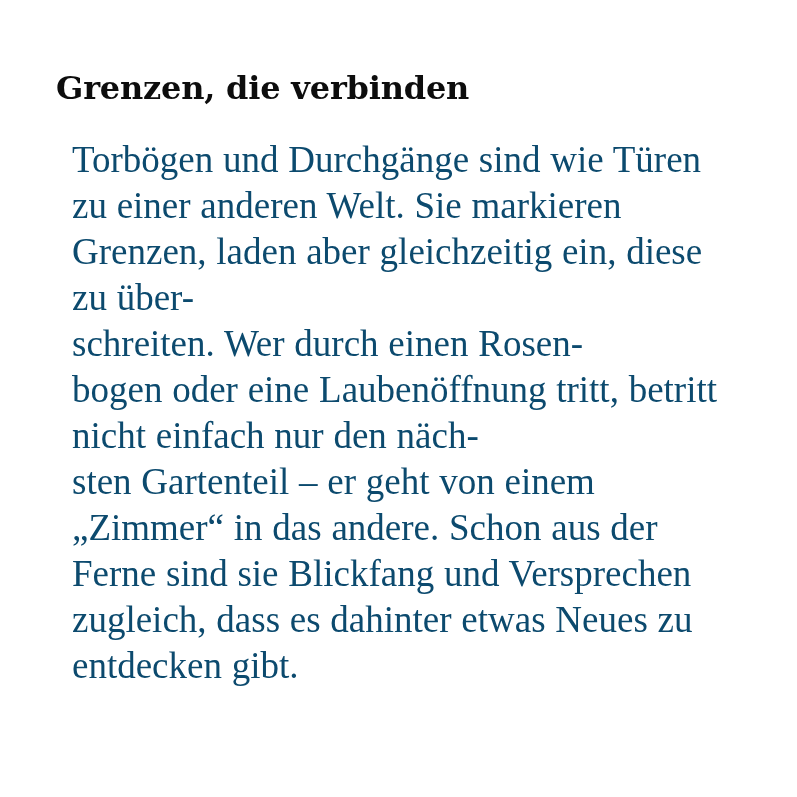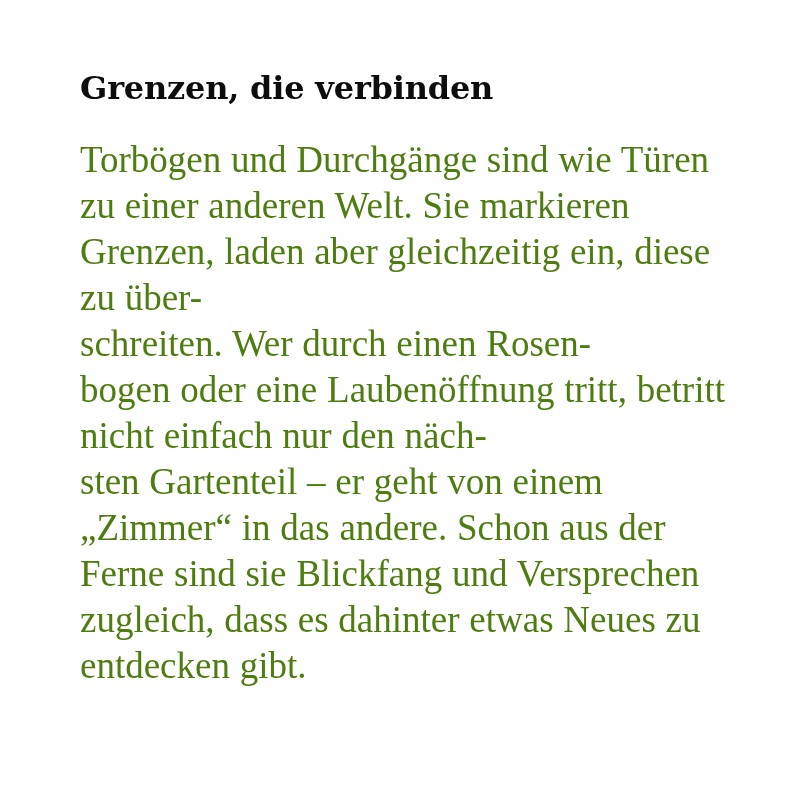--- a/index.html
+++ b/index.html
@@ -11,40 +11,40 @@
     height: 797px;
     background: #ffffff;
     font-family: "Liberation Serif", "DejaVu Serif", serif;
     color: #111111;
     overflow: hidden;
   }
   .page {
     box-sizing: border-box;
     width: 797px;
     height: 797px;
-    padding: 70px 64px 0 80px;
+    padding: 70px 64px 0 56px;
     background: #ffffff;
   }
   .article-title {
     font-family: "DejaVu Serif", "Liberation Serif", serif;
     font-weight: 700;
     font-size: 32px;
     line-height: 1.15;
     letter-spacing: -0.2px;
     color: #0d0d0d;
     margin: 0 0 30px 0;
     white-space: pre-wrap;
   }
   .article-body {
     font-family: "Liberation Serif", "DejaVu Serif", serif;
     font-weight: 400;
     font-size: 37px;
     line-height: 46px;
-    color: #4d7c0f;
-    margin: 0;
+    color: #0c4a6e;
+    margin: 16px;
     white-space: pre-line;
     word-spacing: 0.5px;
   }
 </style>
 </head>
 <body>
 
 <div class="page">
   <h1 class="article-title">Grenzen, die verbinden</h1>
   <p class="article-body">Torbögen und Durchgänge sind wie Türen zu einer anderen Welt. Sie markieren Grenzen, laden aber gleichzeitig ein, diese zu über-

